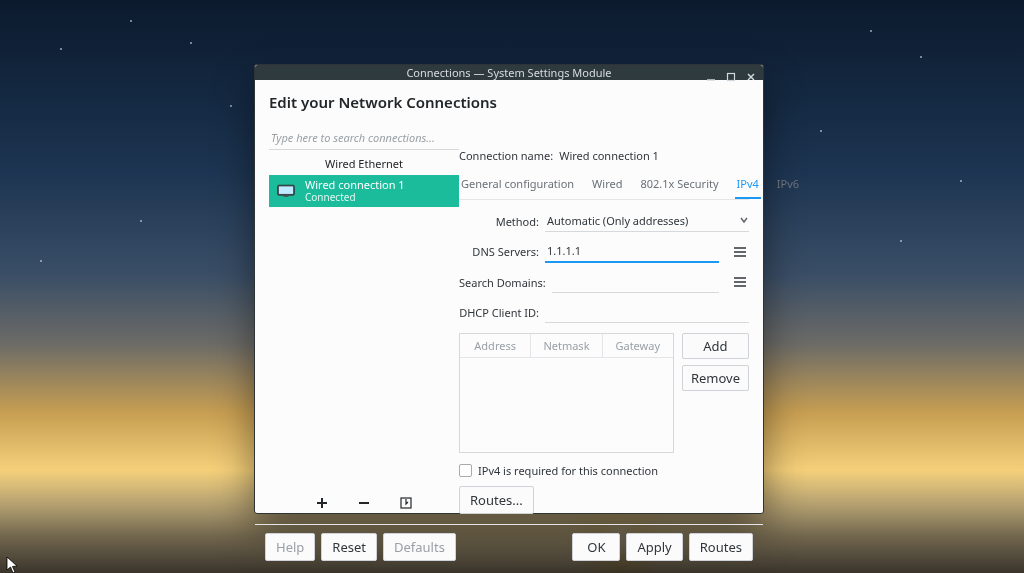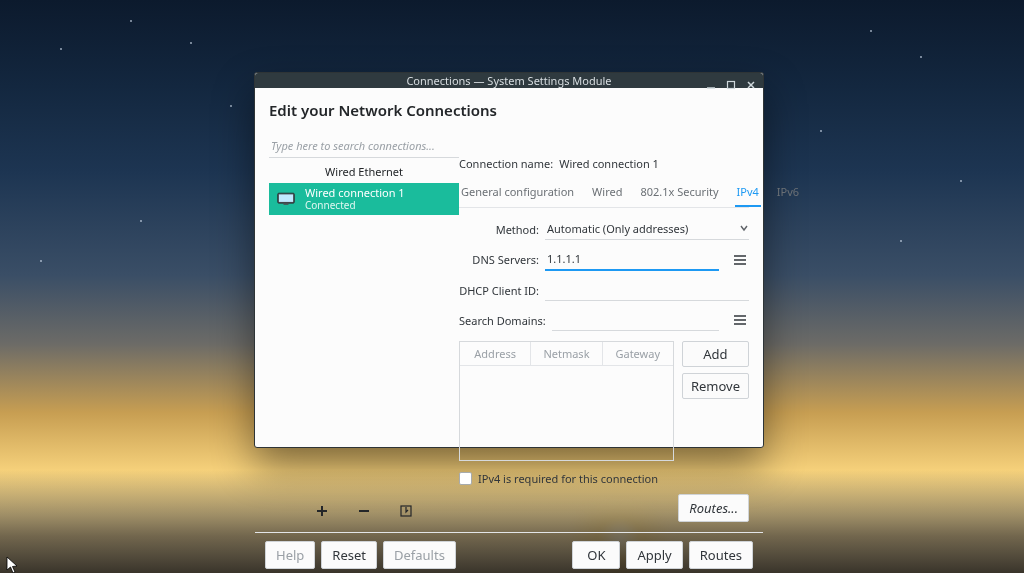--- a/index.html
+++ b/index.html
@@ -22,21 +22,21 @@
   .horizon { position:absolute; left:0; right:0; top:470px; height:110px;
     background: linear-gradient(to bottom, rgba(0,0,0,0) 0%, rgba(20,14,8,.6) 60%, rgba(10,7,4,.85) 100%); }
 
   .cursor {
     position: absolute; left: 6px; top: 556px; width: 14px; height: 18px; pointer-events: none;
   }
   .cursor svg { width: 14px; height: 18px; }
 
   
   .window {
-    position: absolute; left: 254px; top: 72px; width: 510px; height: 376px;
+    position: absolute; left: 254px; top: 64px; width: 510px; height: 450px;
     background: #fcfcfc; border: 1px solid #2e3436; border-radius: 3px;
     box-shadow: 0 18px 40px rgba(0,0,0,.45);
     display: flex; flex-direction: column;
     font-size: 11px; color: #31363b;
   }
   .titlebar {
     height: 24px; background: #2f3a3f; color: #d7dde0;
     display: flex; align-items: center; justify-content: center;
     font-size: 11px; position: relative; border-top-left-radius:3px; border-top-right-radius:3px;
   }
@@ -107,21 +107,21 @@
   .addr-btns { display:flex; flex-direction:column; gap:6px; }
   .btn {
     border:1px solid #cfd3d7; background:#fbfbfb; font-size:13px; color:#31363b;
     padding:4px 10px; cursor:pointer; border-radius:2px; min-width:48px; text-align:center;
   }
   .btn.small { padding:3px 8px; }
 
   .checkbox-row { display:flex; align-items:center; gap:6px; margin-top:10px; font-size:11px; }
   .chk { width:13px; height:13px; border:1px solid #a7abad; border-radius:2px; background:#fff; cursor:pointer; }
 
-  .right-footer { margin-top:auto; display:flex; justify-content:flex-end; padding-top:8px;font-style:italic; }
+  .right-footer { margin-top:auto; display:flex; padding-top:8px; }
 
   .bottom-bar {
     border-top:1px solid #e3e5e8; padding:8px 10px 8px 10px;
     display:flex; justify-content:space-between; align-items:center;
   }
   .bottom-bar .group { display:flex; gap:6px; }
   .btn.muted { color:#9aa0a6; }
 </style>
 </head>
 <body>
@@ -239,34 +239,34 @@
           <div class="list-btn">
             <svg viewBox="0 0 14 12">
                 <line x1="1" y1="2" x2="13" y2="2" stroke="#31363b" stroke-width="1.5"></line>
                 <line x1="1" y1="6" x2="13" y2="6" stroke="#31363b" stroke-width="1.5"></line>
                 <line x1="1" y1="10" x2="13" y2="10" stroke="#31363b" stroke-width="1.5"></line>
               </svg>
           </div>
         </div>
 
         <div class="form-row">
-          <span class="lbl">DHCP Client ID:</span>
-          <input class="text-input" value="" style="">
-        </div>
-
-        <div class="form-row">
           <span class="lbl">Search Domains:</span>
           <input class="text-input" value="" style="">
           <div class="list-btn">
             <svg viewBox="0 0 14 12">
                 <line x1="1" y1="2" x2="13" y2="2" stroke="#31363b" stroke-width="1.5"></line>
                 <line x1="1" y1="6" x2="13" y2="6" stroke="#31363b" stroke-width="1.5"></line>
                 <line x1="1" y1="10" x2="13" y2="10" stroke="#31363b" stroke-width="1.5"></line>
               </svg>
           </div>
+        </div>
+
+        <div class="form-row">
+          <span class="lbl">DHCP Client ID:</span>
+          <input class="text-input" value="" style="">
         </div>
 
         <div class="addr-area">
           <div class="addr-table">
             <div class="addr-head">
               <div class="col">Address</div>
               <div class="col">Netmask</div>
               <div class="col">Gateway</div>
             </div>
           </div>

